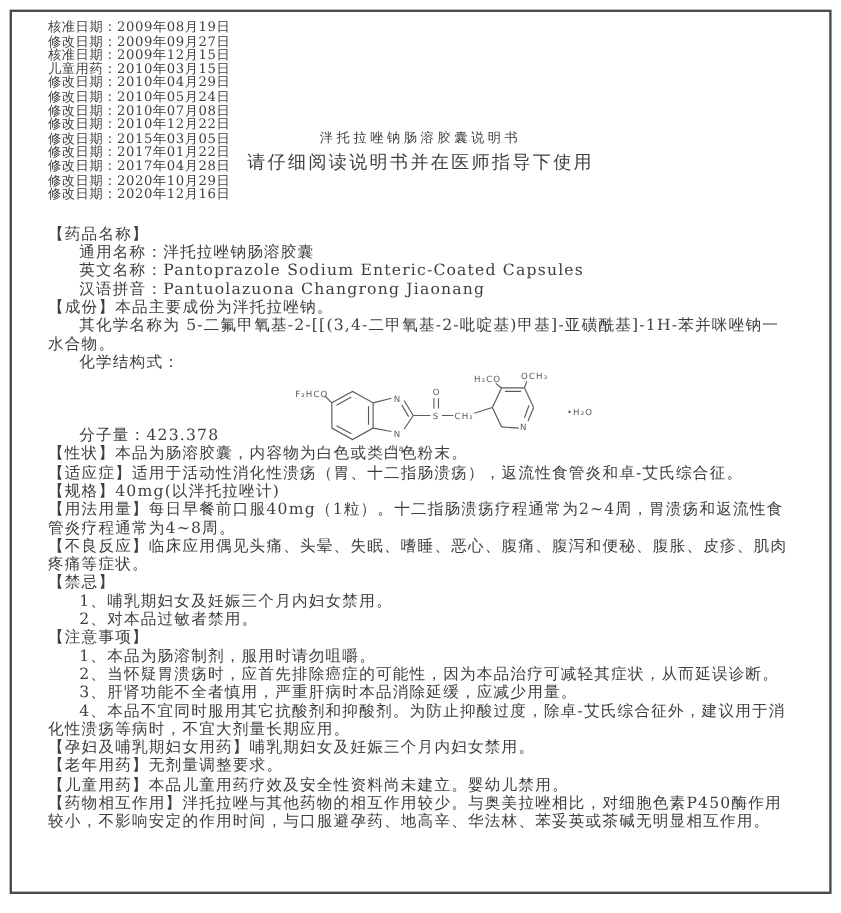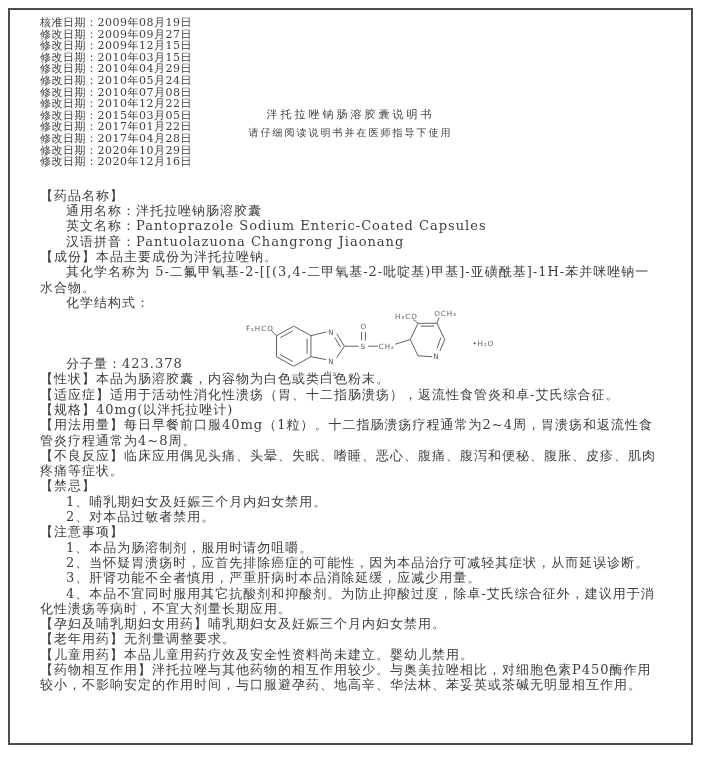--- a/index.html
+++ b/index.html
@@ -18,41 +18,41 @@
     box-sizing:border-box;
     overflow:hidden;
   }
   .content { padding:7px 28px 0 30px; }
   .dates { font-size:11px; line-height:11.6px; letter-spacing:0.5px; white-space:nowrap; }
   .titleblock {
     position:absolute; left:0; top:97px; width:100%;
     text-align:center;
   }
   .doc-title { font-size:11px; letter-spacing:3px; }
-  .doc-subtitle { font-size:10px; letter-spacing:2px; margin-top:4px; }
+  .doc-subtitle { font-size:15px; letter-spacing:2px; margin-top:4px; }
   .body { margin-top:20px; font-size:13px; line-height:15.3px; letter-spacing:1px; }
   .para { text-indent:0; }
   .para.indent { text-indent:26px; }
   .struct-row { position:relative; height:46px; }
   .struct-svg { position:absolute; left:203px; top:-2px; pointer-events:none; }
   .struct-svg text { font-family:"DejaVu Sans","Liberation Sans",sans-serif; fill:#5a5a5a; }
   .struct-svg line, .struct-svg polygon, .struct-svg path { stroke:#5a5a5a; fill:none; stroke-width:1; }
 </style>
 </head>
 <body>
 
 <div class="page">
   <div class="frame">
     <div class="content">
 
       <div class="dates">
           <div class="date-line">核准日期：2009年08月19日</div>
           <div class="date-line">修改日期：2009年09月27日</div>
-          <div class="date-line">修改日期：2009年12月15日</div>
-          <div class="date-line">修改日期：2010年03月15日</div>
+          <div class="date-line">核准日期：2009年12月15日</div>
+          <div class="date-line">儿童用药：2010年03月15日</div>
           <div class="date-line">修改日期：2010年04月29日</div>
           <div class="date-line">修改日期：2010年05月24日</div>
           <div class="date-line">修改日期：2010年07月08日</div>
           <div class="date-line">修改日期：2010年12月22日</div>
           <div class="date-line">修改日期：2015年03月05日</div>
           <div class="date-line">修改日期：2017年01月22日</div>
           <div class="date-line">修改日期：2017年04月28日</div>
           <div class="date-line">修改日期：2020年10月29日</div>
           <div class="date-line">修改日期：2020年12月16日</div>
         </div>

